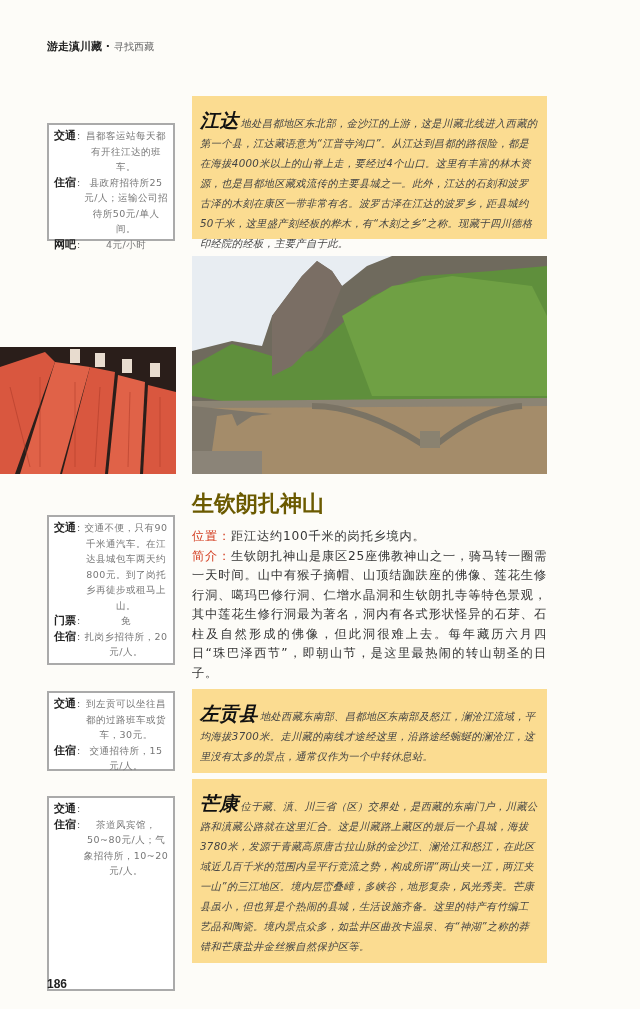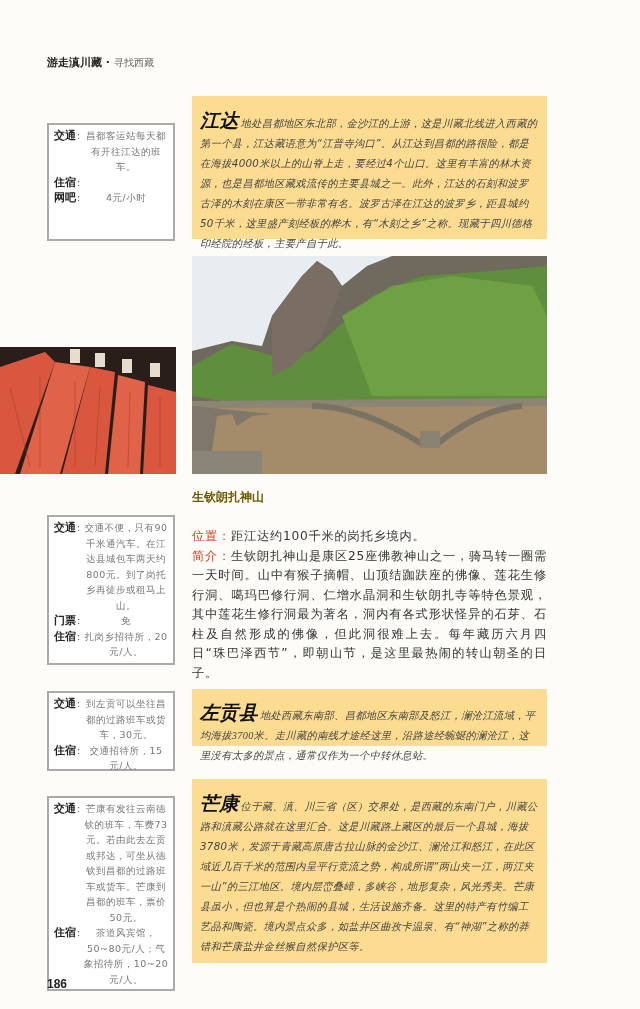--- a/index.html
+++ b/index.html
@@ -1,31 +1,31 @@
 <!DOCTYPE html>
 <html><head>
 <meta charset="utf-8">
 <style>
   html, body { margin:0; padding:0; }
   body { width:640px; height:1009px; background:#fdfcf8; position:relative; overflow:hidden;
          font-family:"DejaVu Sans", sans-serif; color:#333; }
-  .header { position:absolute; left:47px; top:55px; font-size:11px; font-weight:bold; color:#222; }
+  .header { position:absolute; left:47px; top:39px; font-size:11px; font-weight:bold; color:#222; }
   .header .sub { font-weight:normal; color:#666; font-size:10px; font-family:"DejaVu Serif", serif; }
   .info-box { position:absolute; left:47px; border:2px solid #aaa; background:#fff; padding:3px 4px 4px 5px;
               font-size:9.5px; line-height:15.5px; color:#777; box-sizing:border-box; width:128px;margin-top:28px; }
   .info-row { display:flex; }
   .info-label { font-weight:bold; color:#222; font-size:11px; white-space:nowrap; flex:0 0 auto; }
   .info-colon { color:#555; margin:0 3px 0 1px; }
   .info-text { flex:1; letter-spacing:0.5px;text-align:center; }
   .yellow-box { position:absolute; left:192px; width:355px; background:#fbdc91; box-sizing:border-box;
                 padding:14px 8px 6px 8px; font-size:10.3px; line-height:20px; color:#444; font-style:italic;
                 letter-spacing:0.3px; }
   .yellow-box .ttl { font-size:19px; font-weight:bold; color:#111; font-style:italic; margin-right:2px; }
   .photo { position:absolute; overflow:hidden; }
-  .section-title { position:absolute; left:192px; top:489px; font-size:12px; font-weight:bold; color:#6b5a00; }
+  .section-title { position:absolute; left:192px; top:489px; font-size:22px; font-weight:bold; color:#6b5a00; }
   .body-text { position:absolute; left:192px; top:527px; width:355px; font-size:12.2px; line-height:19.5px; color:#333; letter-spacing:0.8px; text-align:justify; }
   .red-label { color:#d23a1d; font-weight:normal; }
   .page-num { position:absolute; left:47px; top:977px; font-size:12px; font-weight:bold; color:#222; font-family:"Liberation Sans", sans-serif; }
 </style>
 </head>
 <body>
 
 <div class="header">
   <span>游走滇川藏</span>
   <span>·</span>
@@ -34,20 +34,21 @@
 
 <div class="info-box" style="top:95px;height:118px;">
   <div class="info-row">
     <span class="info-label">交通</span>
       <span class="info-colon">:</span>
     <span class="info-text">昌都客运站每天都有开往江达的班车。</span>
   </div>
   <div class="info-row">
     <span class="info-label">住宿</span>
       <span class="info-colon">:</span>
+    <span class="info-text">县政府招待所25元/人；运输公司招待所50元/单人间。</span>
   </div>
   <div class="info-row">
     <span class="info-label">网吧</span>
       <span class="info-colon">:</span>
     <span class="info-text">4元/小时</span>
   </div>
 </div>
 
 <div class="yellow-box" style="top:96px;height:143px;">
   <span class="ttl">江达</span><span>地处昌都地区东北部，金沙江的上游，这是川藏北线进入西藏的第一个县，江达藏语意为“江普寺沟口”。从江达到昌都的路很险，都是在海拔4000米以上的山脊上走，要经过4个山口。这里有丰富的林木资源，也是昌都地区藏戏流传的主要县城之一。此外，江达的石刻和波罗古泽的木刻在康区一带非常有名。波罗古泽在江达的波罗乡，距县城约50千米，这里盛产刻经板的桦木，有“木刻之乡”之称。现藏于四川德格印经院的经板，主要产自于此。</span>
@@ -129,29 +130,28 @@
       <span class="info-colon">:</span>
     <span class="info-text">到左贡可以坐往昌都的过路班车或货车，30元。</span>
   </div>
   <div class="info-row">
     <span class="info-label">住宿</span>
       <span class="info-colon">:</span>
     <span class="info-text">交通招待所，15元/人。</span>
   </div>
 </div>
 
-<div class="yellow-box" style="top:689px;height:57px;font-family:Liberation Serif, serif;">
+<div class="yellow-box" style="top:689px;height:84px;">
   <span class="ttl">左贡县</span><span>地处西藏东南部、昌都地区东南部及怒江，澜沧江流域，平均海拔3700米。走川藏的南线才途经这里，沿路途经蜿蜒的澜沧江，这里没有太多的景点，通常仅作为一个中转休息站。</span>
 </div>
 
 <div class="info-box" style="top:768px;height:195px;">
   <div class="info-row">
     <span class="info-label">交通</span>
       <span class="info-colon">:</span>
-    <span class="info-text">芒康有发往云南德钦的班车，车费73元。若由此去左贡或邦达，可坐从德钦到昌都的过路班车或货车。芒康到昌都的班车，票价50元。</span>
   </div>
   <div class="info-row">
     <span class="info-label">住宿</span>
       <span class="info-colon">:</span>
     <span class="info-text">茶道风宾馆，50~80元/人；气象招待所，10~20元/人。</span>
   </div>
 </div>
 
 <div class="yellow-box" style="top:779px;height:184px;">
   <span class="ttl">芒康</span><span>位于藏、滇、川三省（区）交界处，是西藏的东南门户，川藏公路和滇藏公路就在这里汇合。这是川藏路上藏区的最后一个县城，海拔3780米，发源于青藏高原唐古拉山脉的金沙江、澜沧江和怒江，在此区域近几百千米的范围内呈平行竞流之势，构成所谓“两山夹一江，两江夹一山”的三江地区。境内层峦叠嶂，多峡谷，地形复杂，风光秀美。芒康县虽小，但也算是个热闹的县城，生活设施齐备。这里的特产有竹编工艺品和陶瓷。境内景点众多，如盐井区曲孜卡温泉、有“神湖”之称的莽错和芒康盐井金丝猴自然保护区等。</span>

